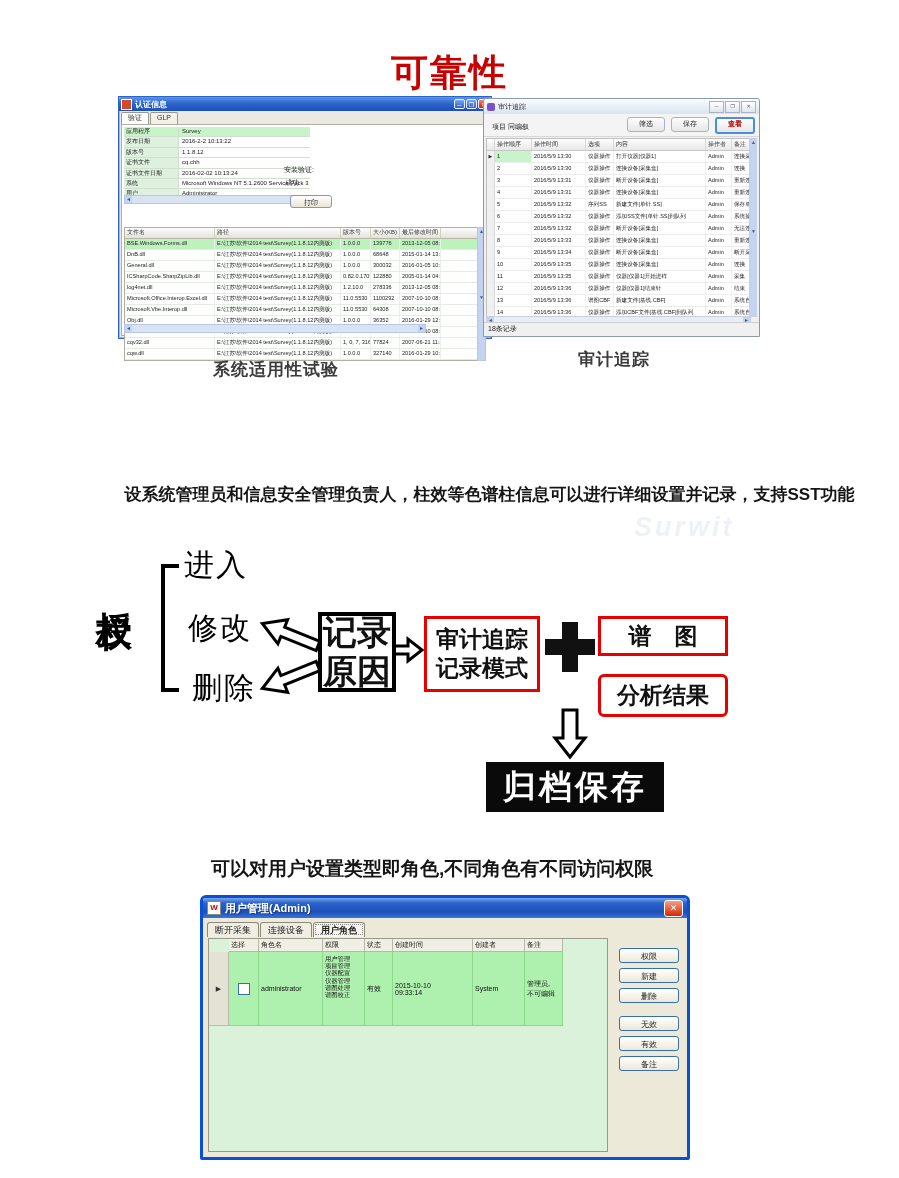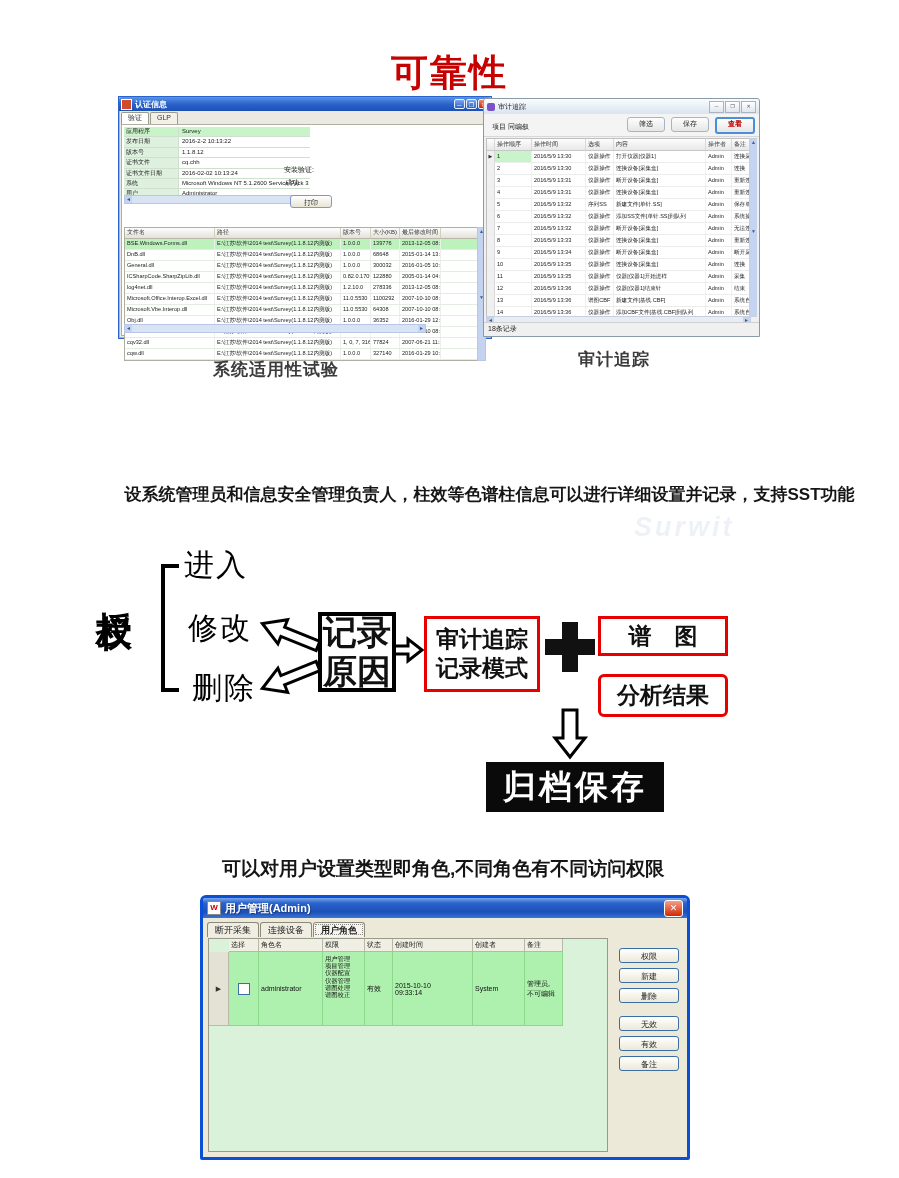--- a/index.html
+++ b/index.html
@@ -521,21 +521,21 @@
   <div class="redbox spectrum-box">
     <span>谱　图</span>
   </div>
   <div class="redbox analysis-box">
     <span>分析结果</span>
   </div>
   <div class="archive-box">
     <span>归档保存</span>
   </div>
 
-  <p class="para2" style="left:222px;top:856px">可以对用户设置类型即角色,不同角色有不同访问权限</p>
+  <p class="para2" style="left:211px;top:856px">可以对用户设置类型即角色,不同角色有不同访问权限</p>
 
   <div class="win user">
     <div class="u-titlebar">
       <span class="u-icon">W</span>
       <span class="u-title">用户管理(Admin)</span>
       <span class="u-close">✕</span>
     </div>
     <div class="u-tabs" id="userTabs">
         <span class="utab">断开采集</span>
         <span class="utab">连接设备</span>

